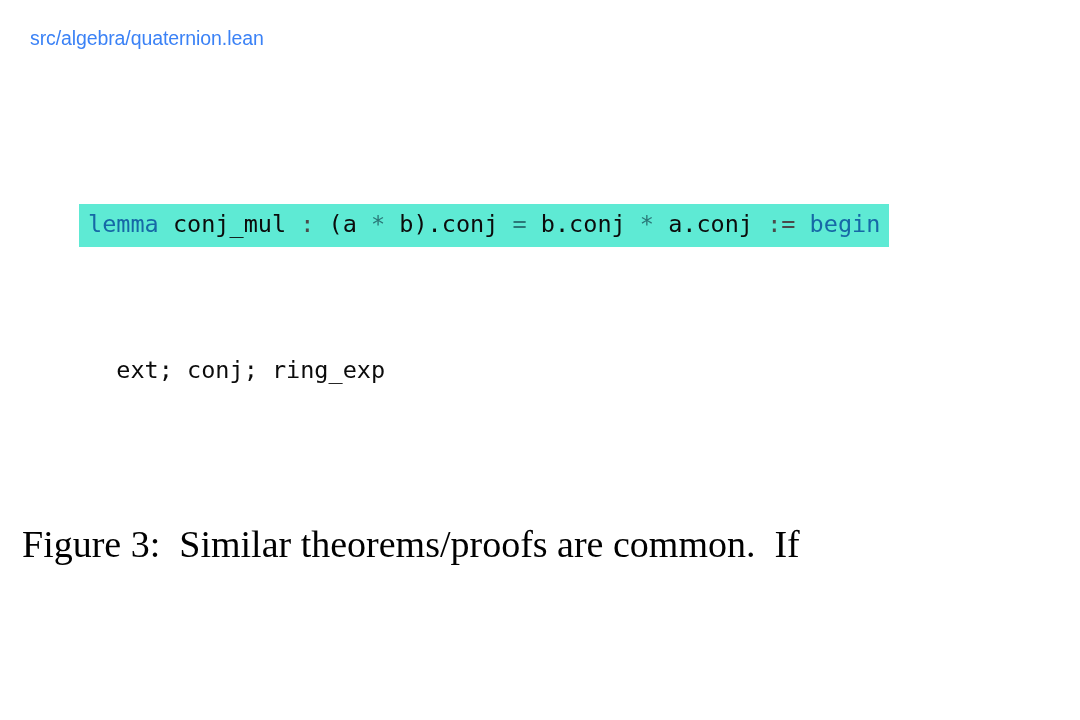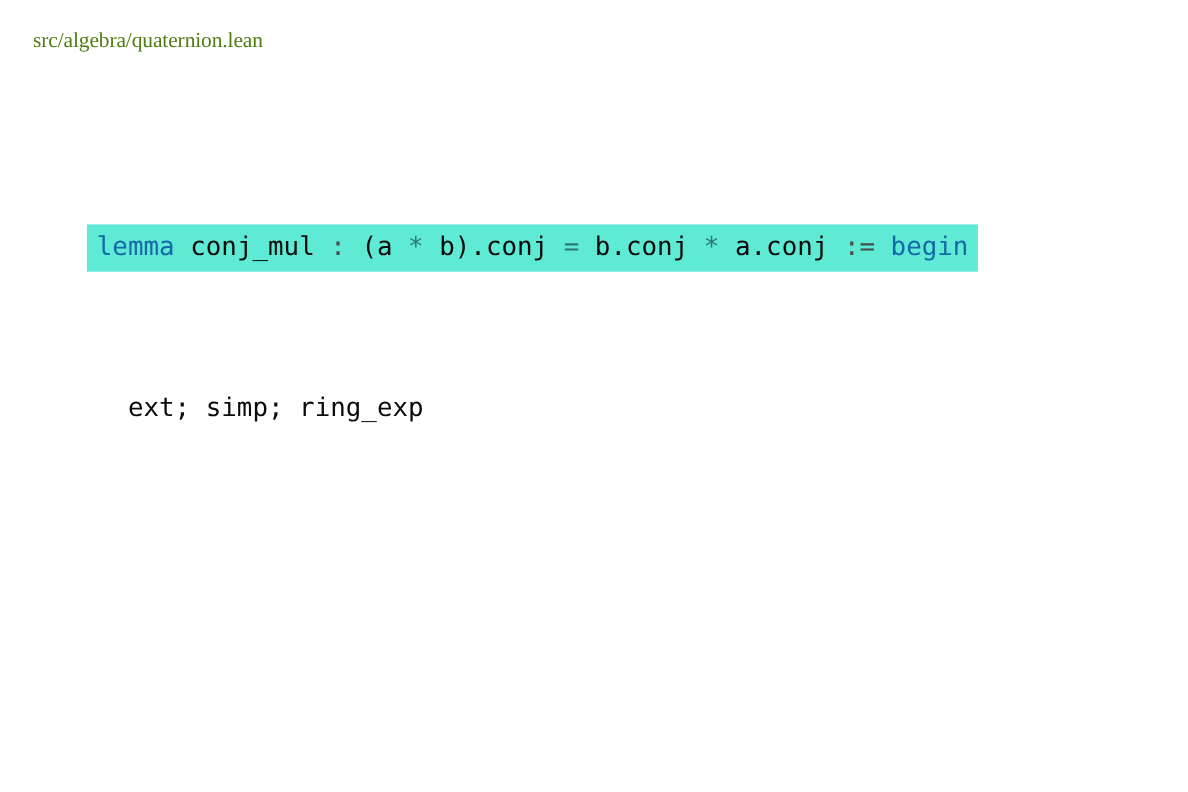--- a/index.html
+++ b/index.html
@@ -14,24 +14,24 @@
     font-family: "Liberation Sans", sans-serif;
     color: #000000;
     position: relative;
   }
 
   
   #filepath {
     position: absolute;
     left: 30px;
     top: 25px;
-    font-family: Liberation Serif, serif;
+    font-family: Liberation Sans, sans-serif;
     font-size: 19.5px;
     line-height: 26px;
-    color: #4d7c0f;
+    color: #3b82f6;
     letter-spacing: -0.1px;
     white-space: pre;
   }
 
   
   #code {
     position: absolute;
     left: 88px;
     top: 56px;
     width: 990px;
@@ -83,21 +83,21 @@
 </head>
 <body>
 
 <div id="filepath">src/algebra/quaternion.lean</div>
 
 <div id="code">
 
   
   <div class="code-line"><span class="hl-line"><span class="kw">lemma</span><span class="id"> conj_mul </span><span class="pun">:</span><span class="id"> (a </span><span class="op">*</span><span class="id"> b).conj </span><span class="op">=</span><span class="id"> b.conj </span><span class="op">*</span><span class="id"> a.conj </span><span class="pun">:=</span><span class="kw"> begin</span></span></div>
 
-  <div class="code-line"><span class="id">  ext; simp; ring_exp</span></div>
+  <div class="code-line"><span class="id">  ext; conj; ring_exp</span></div>
 
 
   <div class="code-line blank"></div>
 
   
   
 
   
 
   
@@ -107,13 +107,14 @@
   
   
 
   
 
   
 
 </div>
 
 <div id="caption">
+  <span class="capline">Figure 3:  Similar theorems/proofs are common.  If</span>
 </div>
 
 </body></html>

